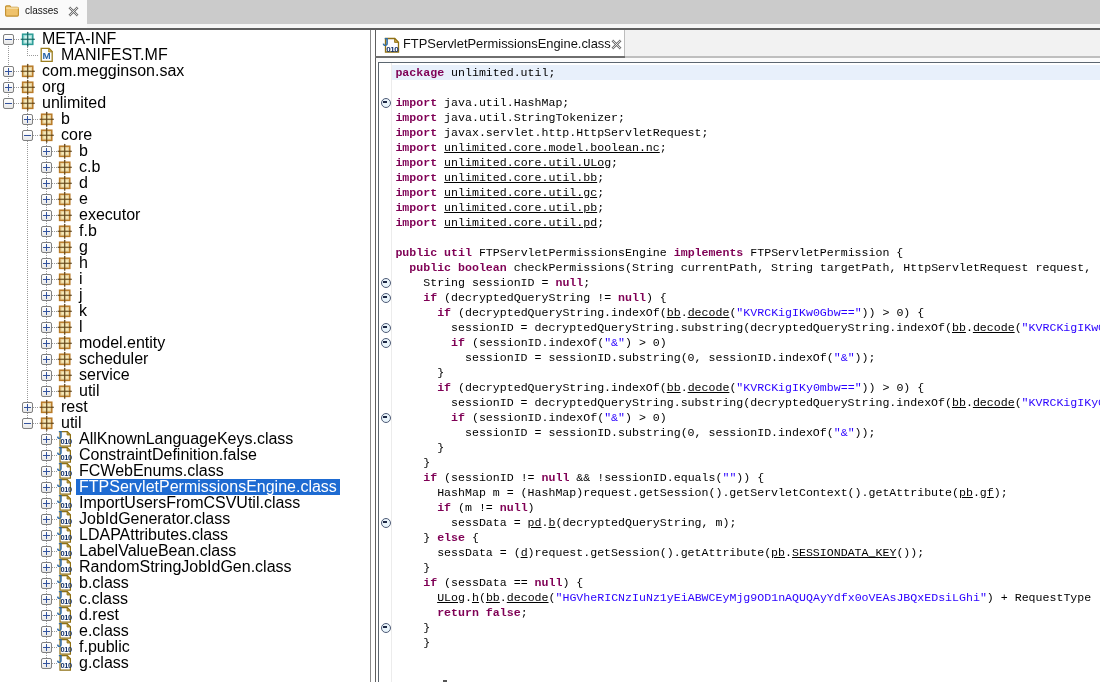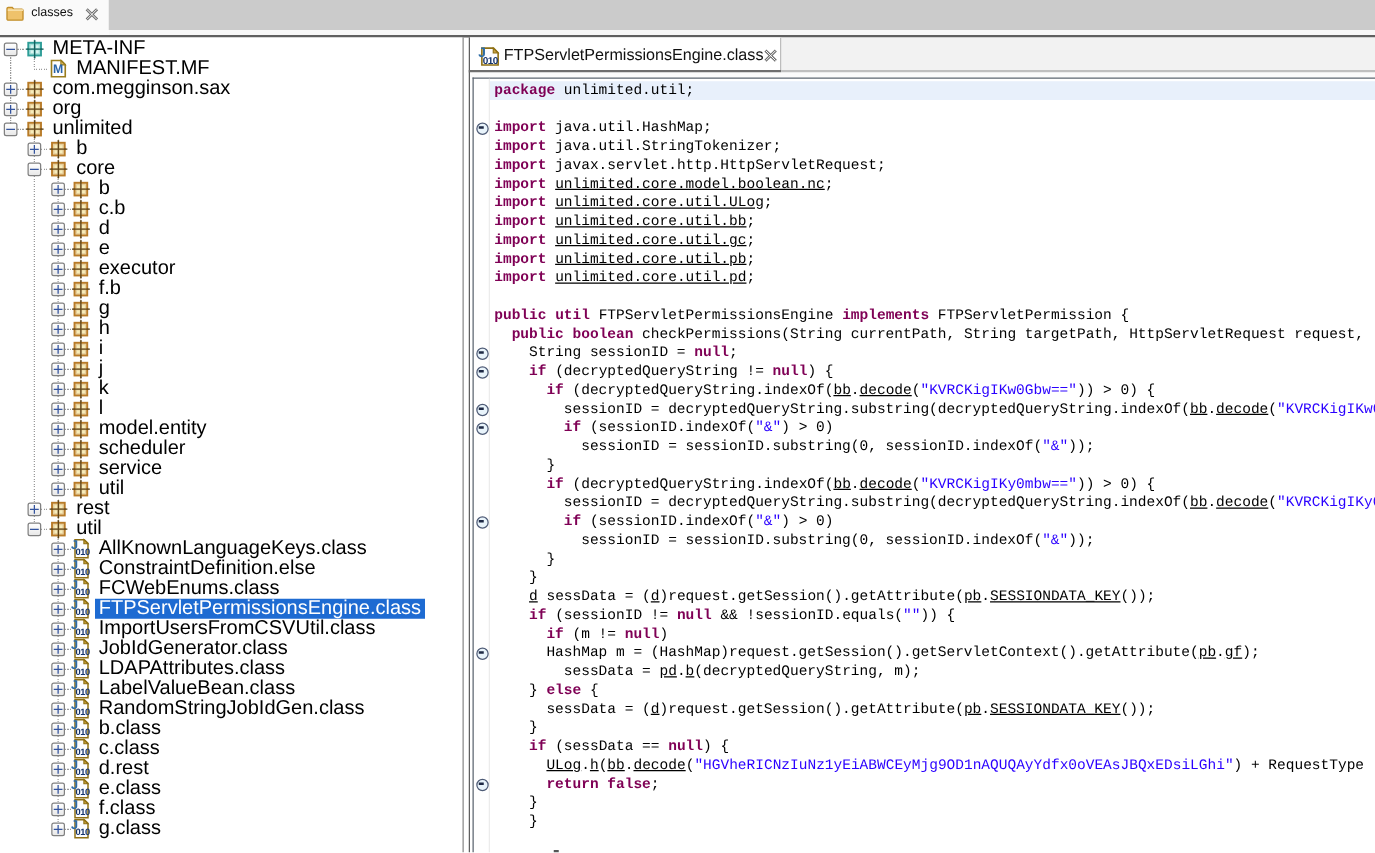--- a/index.html
+++ b/index.html
@@ -514,21 +514,21 @@
         <div class="pv"></div>
       </div>
 <div class="ticon" style="left:57px;top:417px">
         <svg width="18" height="17" viewBox="0 0 18 17">
 <path d="M3 0.7 h7.4 l3 3 v11.5 h-10.4 z" fill="#fdfdff" stroke="#8f7014" stroke-width="1.2"></path>
 <path d="M10.1 0.7 l3.3 3.3 h-3.3 z" fill="#c9a33c" stroke="#8f7014" stroke-width="0.9"></path>
 <text x="-0.3" y="8.2" font-family="Liberation Sans" font-size="10.2" font-weight="bold" fill="#2d6ba8">J</text>
 <text x="3.4" y="13.2" font-family="Liberation Sans" font-size="7.4" font-weight="bold" letter-spacing="-0.3" fill="#13326b">010</text>
 </svg>
       </div>
-<div class="trow" style="left:76px;top:417px">ConstraintDefinition.else</div>
+<div class="trow" style="left:76px;top:417px">ConstraintDefinition.false</div>
 <div class="hdot" style="left:46px;top:441px;width:11px"></div>
 <div class="ebox" style="left:41px;top:436px">
         <div class="ph"></div>
         <div class="pv"></div>
       </div>
 <div class="ticon" style="left:57px;top:433px">
         <svg width="18" height="17" viewBox="0 0 18 17">
 <path d="M3 0.7 h7.4 l3 3 v11.5 h-10.4 z" fill="#fdfdff" stroke="#8f7014" stroke-width="1.2"></path>
 <path d="M10.1 0.7 l3.3 3.3 h-3.3 z" fill="#c9a33c" stroke="#8f7014" stroke-width="0.9"></path>
 <text x="-0.3" y="8.2" font-family="Liberation Sans" font-size="10.2" font-weight="bold" fill="#2d6ba8">J</text>
@@ -682,21 +682,21 @@
         <div class="pv"></div>
       </div>
 <div class="ticon" style="left:57px;top:609px">
         <svg width="18" height="17" viewBox="0 0 18 17">
 <path d="M3 0.7 h7.4 l3 3 v11.5 h-10.4 z" fill="#fdfdff" stroke="#8f7014" stroke-width="1.2"></path>
 <path d="M10.1 0.7 l3.3 3.3 h-3.3 z" fill="#c9a33c" stroke="#8f7014" stroke-width="0.9"></path>
 <text x="-0.3" y="8.2" font-family="Liberation Sans" font-size="10.2" font-weight="bold" fill="#2d6ba8">J</text>
 <text x="3.4" y="13.2" font-family="Liberation Sans" font-size="7.4" font-weight="bold" letter-spacing="-0.3" fill="#13326b">010</text>
 </svg>
       </div>
-<div class="trow" style="left:76px;top:609px">f.class</div>
+<div class="trow" style="left:76px;top:609px">f.public</div>
 <div class="hdot" style="left:46px;top:633px;width:11px"></div>
 <div class="ebox" style="left:41px;top:628px">
         <div class="ph"></div>
         <div class="pv"></div>
       </div>
 <div class="ticon" style="left:57px;top:625px">
         <svg width="18" height="17" viewBox="0 0 18 17">
 <path d="M3 0.7 h7.4 l3 3 v11.5 h-10.4 z" fill="#fdfdff" stroke="#8f7014" stroke-width="1.2"></path>
 <path d="M10.1 0.7 l3.3 3.3 h-3.3 z" fill="#c9a33c" stroke="#8f7014" stroke-width="0.9"></path>
 <text x="-0.3" y="8.2" font-family="Liberation Sans" font-size="10.2" font-weight="bold" fill="#2d6ba8">J</text>
@@ -754,24 +754,23 @@
       <div class="cl">        sessionID = decryptedQueryString.substring(decryptedQueryString.indexOf(<span class="u">bb</span>.<span class="u">decode</span>(<span class="s">"KVRCKigIKw0Gbw=="</span>)));</div>
       <div class="cl">        <b class="k">if</b> (sessionID.indexOf(<span class="s">"&amp;"</span>) &gt; 0)</div>
       <div class="cl">          sessionID = sessionID.substring(0, sessionID.indexOf(<span class="s">"&amp;"</span>));</div>
       <div class="cl">      }</div>
       <div class="cl">      <b class="k">if</b> (decryptedQueryString.indexOf(<span class="u">bb</span>.<span class="u">decode</span>(<span class="s">"KVRCKigIKy0mbw=="</span>)) &gt; 0) {</div>
       <div class="cl">        sessionID = decryptedQueryString.substring(decryptedQueryString.indexOf(<span class="u">bb</span>.<span class="u">decode</span>(<span class="s">"KVRCKigIKy0mbw=="</span>)));</div>
       <div class="cl">        <b class="k">if</b> (sessionID.indexOf(<span class="s">"&amp;"</span>) &gt; 0)</div>
       <div class="cl">          sessionID = sessionID.substring(0, sessionID.indexOf(<span class="s">"&amp;"</span>));</div>
       <div class="cl">      }</div>
       <div class="cl">    }</div>
-      <div class="cl">    <span class="u">d</span> sessData = (<span class="u">d</span>)request.getSession().getAttribute(<span class="u">pb</span>.<span class="u">SESSIONDATA_KEY</span>());</div>
       <div class="cl">    <b class="k">if</b> (sessionID != <b class="k">null</b> &amp;&amp; !sessionID.equals(<span class="s">""</span>)) {</div>
+      <div class="cl">      HashMap m = (HashMap)request.getSession().getServletContext().getAttribute(<span class="u">pb</span>.<span class="u">gf</span>);</div>
       <div class="cl">      <b class="k">if</b> (m != <b class="k">null</b>)</div>
-      <div class="cl">      HashMap m = (HashMap)request.getSession().getServletContext().getAttribute(<span class="u">pb</span>.<span class="u">gf</span>);</div>
       <div class="cl">        sessData = <span class="u">pd</span>.<span class="u">b</span>(decryptedQueryString, m);</div>
       <div class="cl">    } <b class="k">else</b> {</div>
       <div class="cl">      sessData = (<span class="u">d</span>)request.getSession().getAttribute(<span class="u">pb</span>.<span class="u">SESSIONDATA_KEY</span>());</div>
       <div class="cl">    }</div>
       <div class="cl">    <b class="k">if</b> (sessData == <b class="k">null</b>) {</div>
       <div class="cl">      <span class="u">ULog</span>.<span class="u">h</span>(<span class="u">bb</span>.<span class="u">decode</span>(<span class="s">"HGVheRICNzIuNz1yEiABWCEyMjg9OD1nAQUQAyYdfx0oVEAsJBQxEDsiLGhi"</span>) + RequestType</div>
       <div class="cl">      <b class="k">return</b> <b class="k">false</b>;</div>
       <div class="cl">    }</div>
       <div class="cl">    }</div>
     </div>

